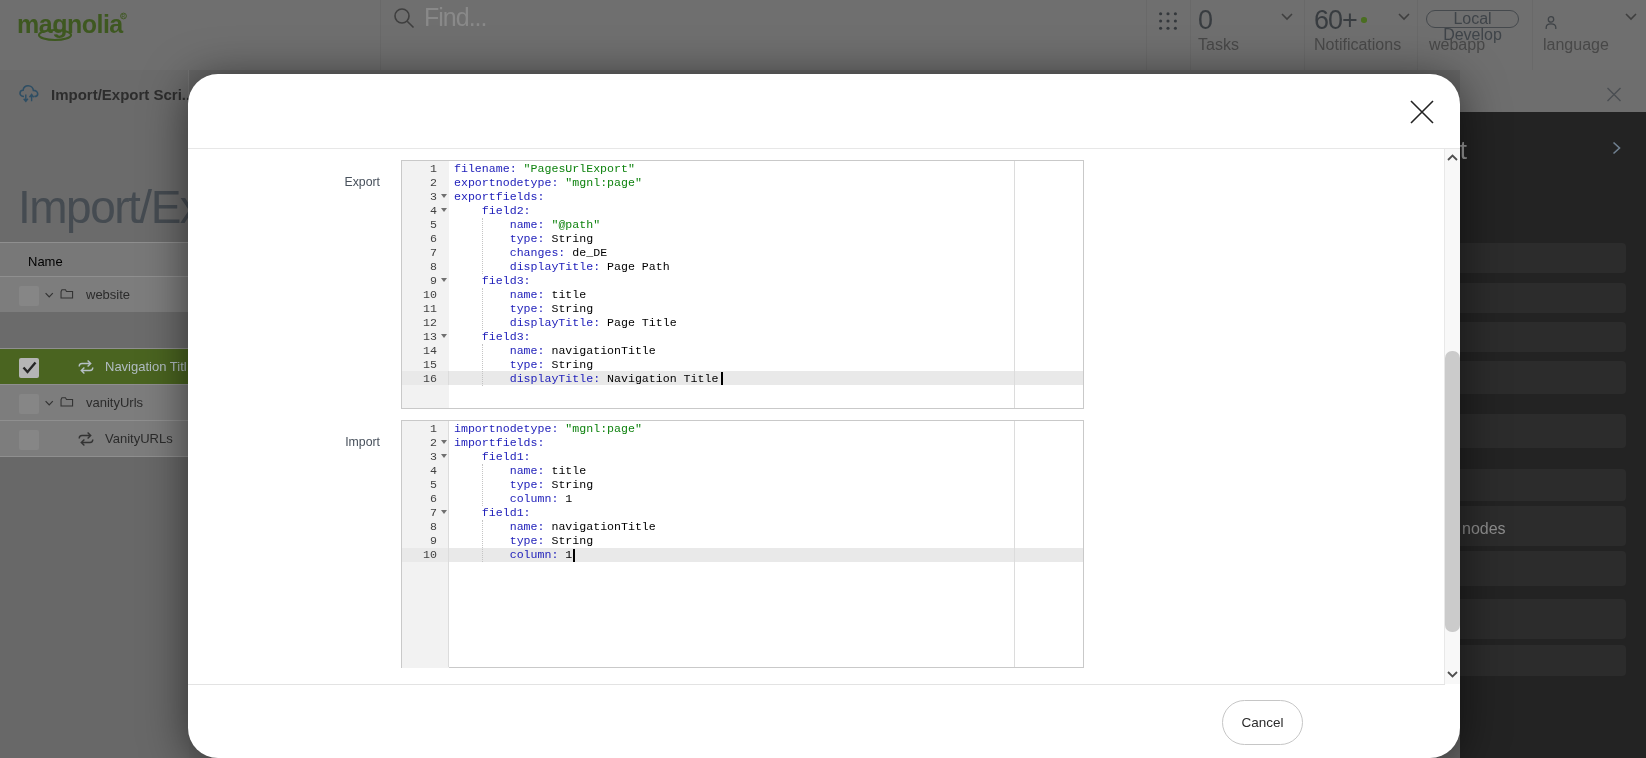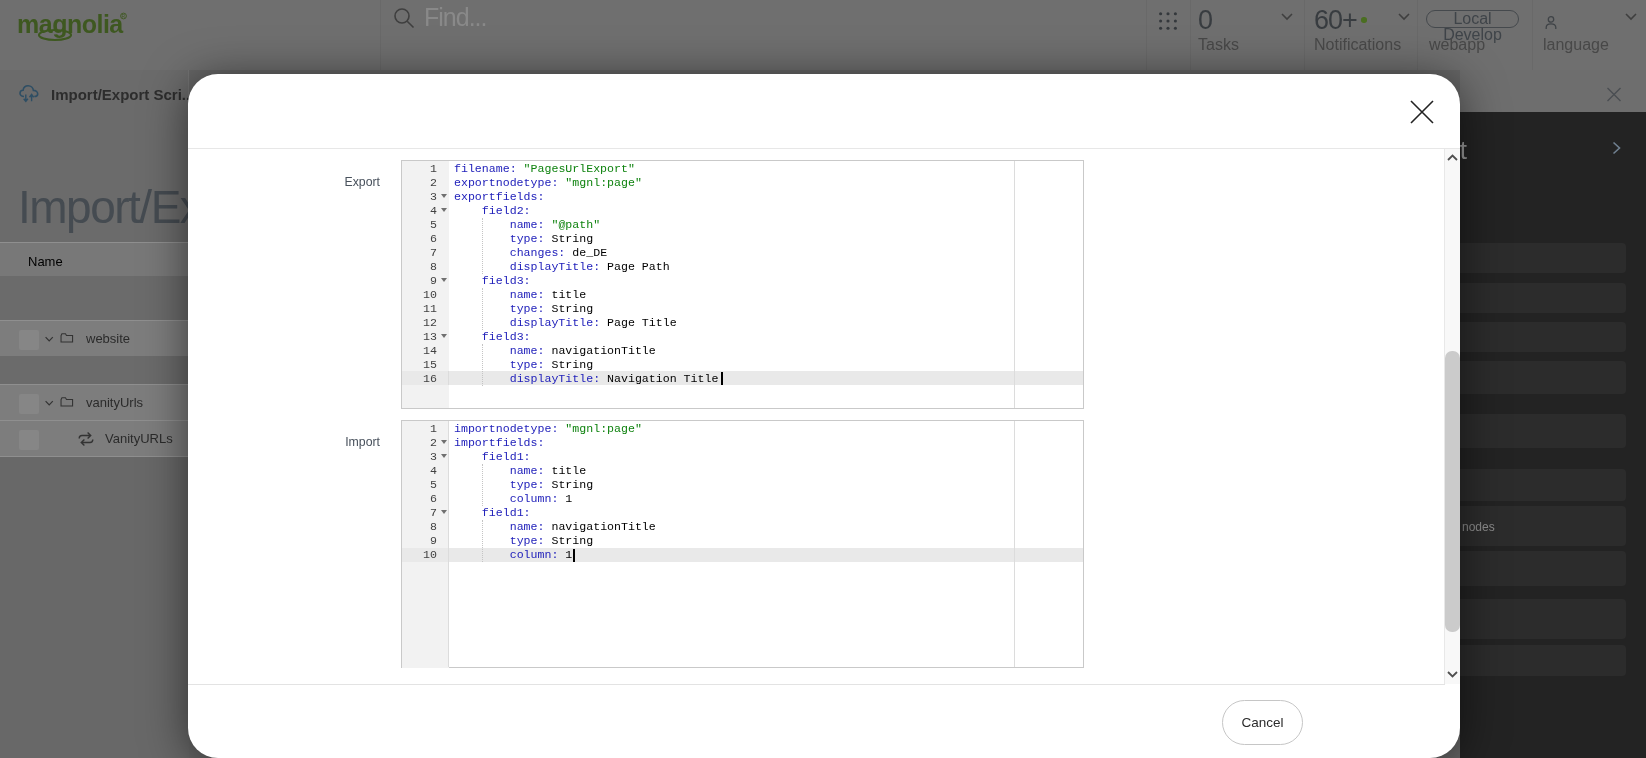--- a/index.html
+++ b/index.html
@@ -131,29 +131,40 @@
     <path d="M 5 12.5 C 2.4 12.5 1 10.9 1 9.3 C 1 7.5 2.4 6.2 4.1 6.2 C 4.5 3.7 6.5 1.8 9.2 1.8 C 11.9 1.8 14.1 3.8 14.4 6.4 C 16.7 6.4 18.7 7.9 18.7 9.9 C 18.7 11.7 17.3 12.5 15.3 12.5" fill="none" stroke="#2e4e64" stroke-width="1.6"></path>
     <path d="M 6.8 10.5 L 6.8 16.8 M 4.7 14.7 L 6.8 17.3 L 8.9 14.7" fill="none" stroke="#2e4e64" stroke-width="1.4"></path>
     <path d="M 12.6 17.3 L 12.6 11 M 10.5 13.2 L 12.6 10.5 L 14.7 13.2" fill="none" stroke="#2e4e64" stroke-width="1.4"></path>
   </svg>
   <div class="abs" style="left:51px;top:86px;font-size:15px;font-weight:bold;color:#2d2d2d;">Import/Export Scri...</div>
   <div id="heading">Import/Export Scr</div>
 
   <div class="lrow" style="top:242px;height:34px;background:#787878;">
     <div class="txt" style="left:28px;top:11px;color:#000000;">Name</div>
   </div>
-  <div class="lrow" style="top:276px;margin-top:44px;">
+  <div class="lrow" style="top:276px;">
     <div class="cbox"></div>
     <svg class="abs" style="left:44px;top:15px;" width="12" height="8" viewBox="0 0 14 10">
         <polyline points="1.5,1.5 6,6 10.5,1.5" fill="none" stroke="#333" stroke-width="1.5"></polyline>
       </svg>
     <svg class="abs" style="left:58px;top:12px;" width="18" height="13" viewBox="0 0 18 17">
         <path d="M 1.2 3.5 L 1.2 11.8 L 16.3 11.8 L 16.3 3.2 L 8.3 3.2 L 7 1 L 2.4 1 Z" fill="none" stroke="#333" stroke-width="1.4"></path>
       </svg>
     <div class="txt" style="left:86px;top:10px;">website</div>
+  </div>
+  <div class="lrow" style="top:348px;background:#4a6420;border-top-color:#8f8f8f;">
+    <div class="cbox" style="background:#b5b5b5;"></div>
+    <svg class="abs" style="left:22px;top:12px;" width="15" height="13" viewBox="0 0 15 13">
+        <polyline points="1.5,6.5 5.5,11 13.5,1.5" fill="none" stroke="#262626" stroke-width="2.4"></polyline>
+      </svg>
+    <svg class="abs" style="left:77px;top:10px;" width="18" height="16" viewBox="0 0 18 16">
+      <path d="M 2.2 7.5 C 2.2 5.3 3 4.5 5 4.5 L 13 4.5 M 10.6 1.6 L 13.7 4.5 L 10.6 7.4" fill="none" stroke="#b6c0c6" stroke-width="1.4"></path>
+      <path d="M 15.8 8.5 C 15.8 10.7 15 11.5 13 11.5 L 5 11.5 M 7.4 8.6 L 4.3 11.5 L 7.4 14.4" fill="none" stroke="#b6c0c6" stroke-width="1.4"></path>
+    </svg>
+    <div class="txt" style="left:105px;top:10px;color:#b2bdc3;">Navigation Titl</div>
   </div>
   <div class="lrow" style="top:384px;">
     <div class="cbox"></div>
     <svg class="abs" style="left:44px;top:15px;" width="12" height="8" viewBox="0 0 14 10">
         <polyline points="1.5,1.5 6,6 10.5,1.5" fill="none" stroke="#333" stroke-width="1.5"></polyline>
       </svg>
     <svg class="abs" style="left:58px;top:12px;" width="18" height="13" viewBox="0 0 18 17">
         <path d="M 1.2 3.5 L 1.2 11.8 L 16.3 11.8 L 16.3 3.2 L 8.3 3.2 L 7 1 L 2.4 1 Z" fill="none" stroke="#333" stroke-width="1.4"></path>
       </svg>
     <div class="txt" style="left:86px;top:10px;">vanityUrls</div>
@@ -176,21 +187,21 @@
   <svg class="abs" style="left:1612px;top:141px;" width="9" height="14" viewBox="0 0 9 14">
     <polyline points="1.5,1.5 7.5,7 1.5,12.5" fill="none" stroke="#708090" stroke-width="1.6"></polyline>
   </svg>
   <div class="drow" style="top:243px;height:30px;"></div>
   <div class="drow" style="top:283px;height:30px;"></div>
   <div class="drow" style="top:322px;height:30px;"></div>
   <div class="drow" style="top:361px;height:33px;"></div>
   <div class="drow" style="top:414px;height:34px;"></div>
   <div class="drow" style="top:469px;height:32px;"></div>
   <div class="drow" style="top:506px;height:40px;"></div>
-  <div class="abs" style="left:1462px;top:520px;font-size:12px;color:#8d8d8d;">nodes</div>
+  <div class="abs" style="left:1462px;top:520px;font-size:16px;color:#8d8d8d;">nodes</div>
   <div class="drow" style="top:551px;height:35px;"></div>
   <div class="drow" style="top:599px;height:40px;"></div>
   <div class="drow" style="top:645px;height:31px;"></div>
 
   <div id="modal">
     <svg class="abs" style="left:1222px;top:26px;" width="24" height="24" viewBox="0 0 24 24">
       <path d="M 1 1 L 23 23 M 23 1 L 1 23" stroke="#222222" stroke-width="1.6" fill="none"></path>
     </svg>
     <div id="hdivider"></div>
 

